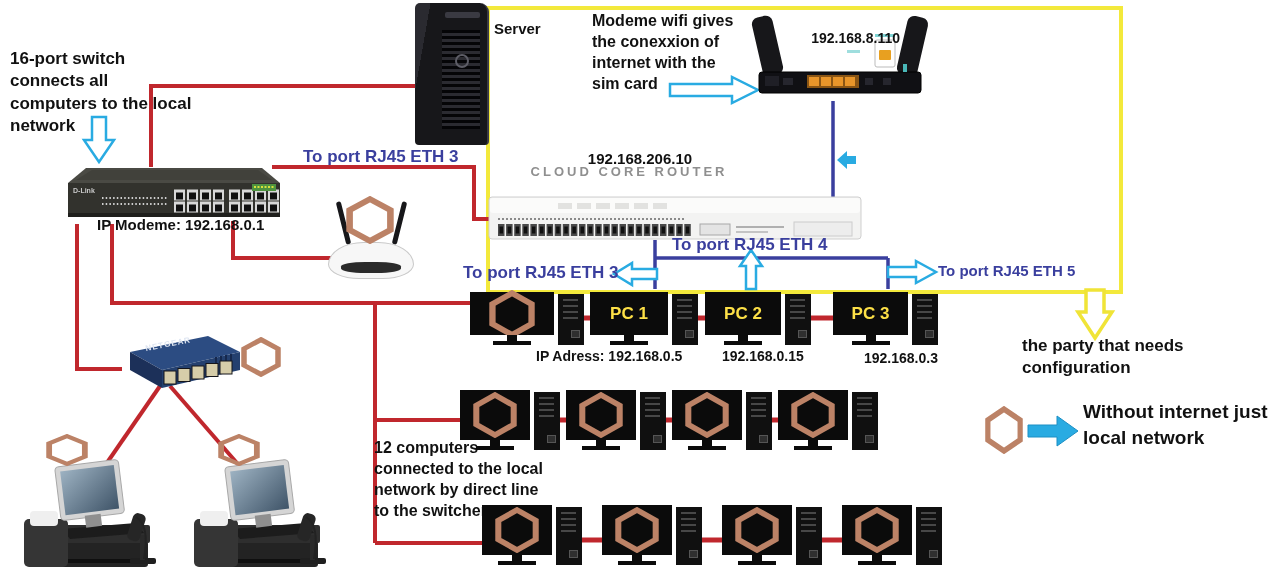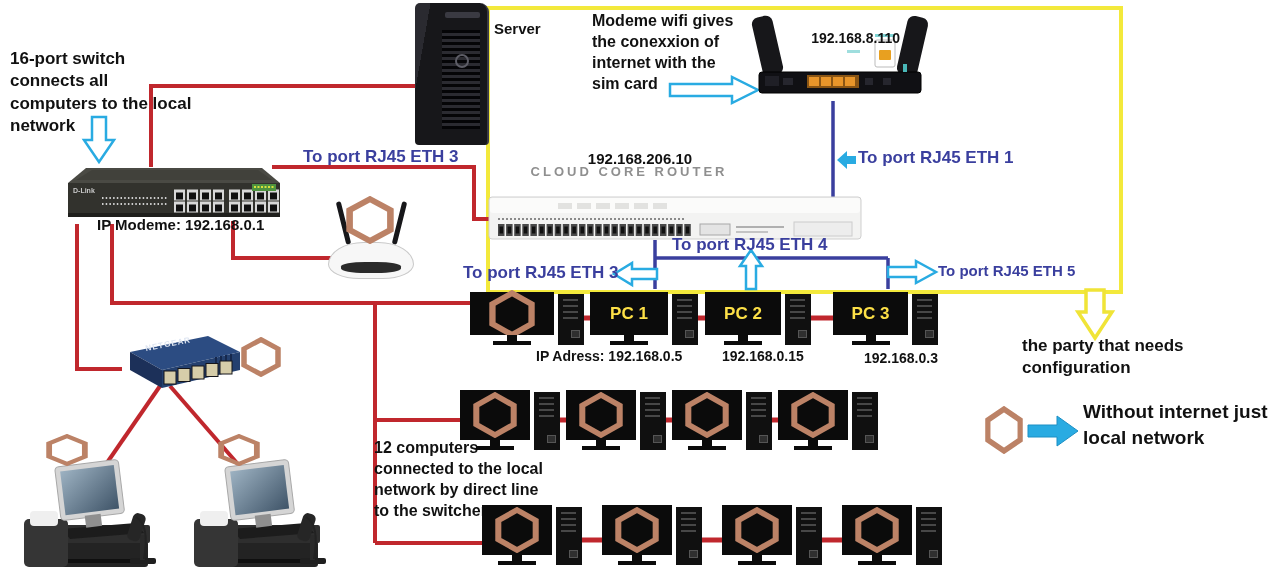--- a/index.html
+++ b/index.html
@@ -348,21 +348,20 @@
 network</div>
   <div class="lbl" style="left:494px;top:19px;font-size:15px">Server</div>
   <div class="lbl" style="left:592px;top:10px;font-size:16px">Modeme wifi gives
 the conexxion of
 internet with the
 sim card</div>
   <div class="lbl" style="left:780px;top:29px;width:120px;text-align:right;font-size:14px">192.168.8.110</div>
   <div class="lbl" style="left:540px;top:149px;width:200px;text-align:center;font-size:15px">192.168.206.10</div>
   <div class="lbl" style="left:506px;top:163px;width:246px;text-align:center;font-size:13px;letter-spacing:3px;color:#8f8f8f">CLOUD CORE ROUTER</div>
   <div class="lbl blue" style="left:303px;top:146px;font-size:17px">To port RJ45 ETH 3</div>
-  <div class="lbl blue" style="left:858px;top:147px;font-size:17px">To port RJ45 ETH 1</div>
   <div class="lbl blue" style="left:672px;top:234px;font-size:17px">To port RJ45 ETH 4</div>
   <div class="lbl blue" style="left:463px;top:262px;font-size:17px">To port RJ45 ETH 3</div>
   <div class="lbl blue" style="left:938px;top:261px;font-size:15px">To port RJ45 ETH 5</div>
   <div class="lbl" style="left:97px;top:215px;font-size:15px">IP Modeme: 192.168.0.1</div>
   <div class="lbl" style="left:536px;top:347px;font-size:14px">IP Adress: 192.168.0.5</div>
   <div class="lbl" style="left:722px;top:347px;font-size:14px">192.168.0.15</div>
   <div class="lbl" style="left:864px;top:349px;font-size:14px">192.168.0.3</div>
   <div class="lbl" style="left:374px;top:437px;font-size:16px;z-index:2">12 computers
 connected to the local
 network by direct line

